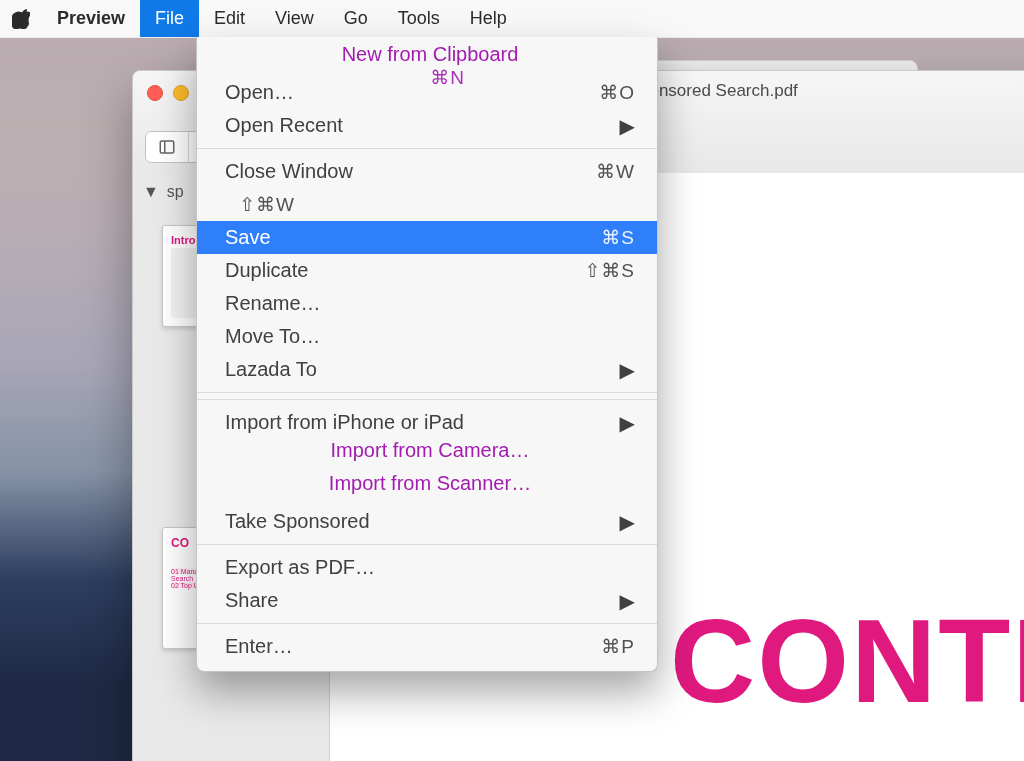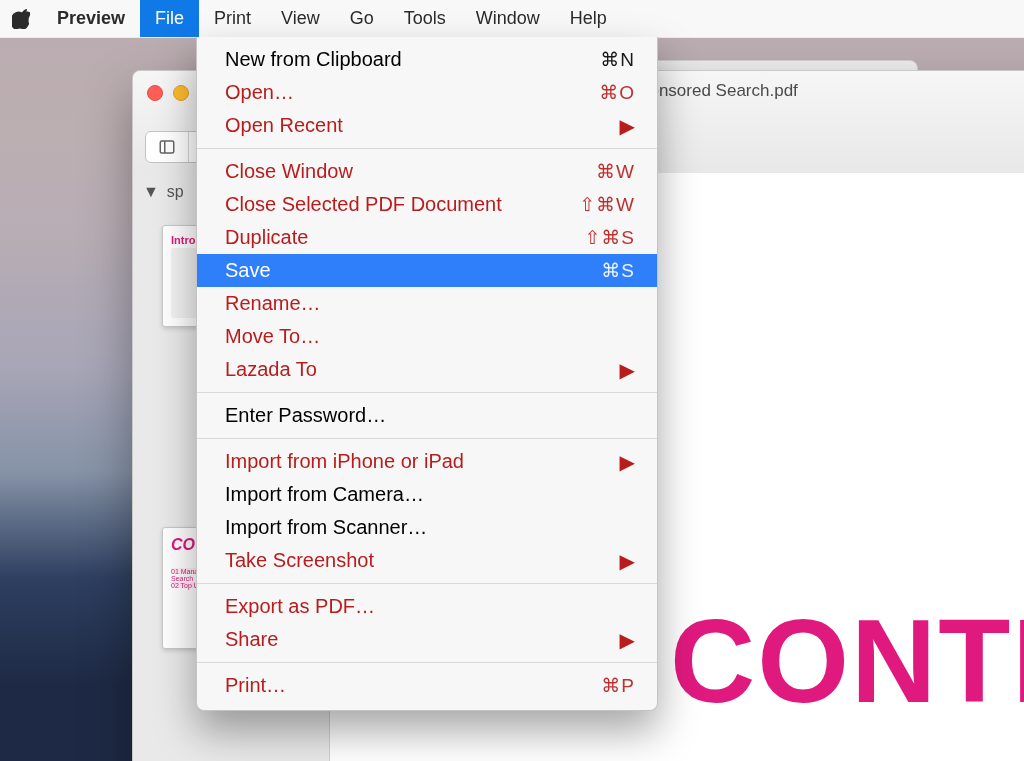--- a/index.html
+++ b/index.html
@@ -64,23 +64,23 @@
     box-shadow: 0 20px 40px rgba(0,0,0,.35);
     padding: 6px 0 8px;
     z-index: 200;
     font-size: 20px;
   }
   .dropdown .row {
     display: flex;
     align-items: center;
     height: 33px;
     padding: 0 22px 0 28px;
-    color: #b91c1c;
-  }
-  .dropdown .row.disabled { color: #000000; }
+    color: #404040;
+  }
+  .dropdown .row.disabled { color: #a21caf; flex-direction: column; }
   .dropdown .row.highlight {
     background: #2F7FFB;
     color: #fff;
   }
   .dropdown .row .label { flex: 1; }
   .dropdown .row .shortcut {
     font-size: 19px;
     letter-spacing: 1px;
     color: inherit;
     opacity: .9;
@@ -197,21 +197,21 @@
     overflow: hidden;
   }
   .thumb .t-title{
     position:absolute; top:8px; left:8px;
     font-size:11px; font-weight:700; color:#E0197F;
   }
   .thumb .t-body{
     position:absolute; top:22px; left:8px; right:8px; bottom:8px;
     background:#F2F2F2; border-radius:2px;
   }
-  .thumb.second .t-title{font-size:16px;font-style:italic;}
+  .thumb.second .t-title{font-size:12px;}
   .thumb.second .t-line{
     position:absolute; left:8px; height:6px; background:#E0197F11;
     font-size:7px; color:#E0197F;
   }
 
   .page {
     flex: 1;
     background: #fff;
     position: relative;
     overflow: hidden;
@@ -341,25 +341,24 @@
 
 <div class="menubar">
   <div class="apple">
     <svg width="18" height="20" viewBox="0 0 170 200" fill="#2b2b2b">
       <path d="M130 36c-9 11-23 19-36 18-2-14 6-28 14-37 9-10 24-17 36-18 2 14-5 27-14 37zM167 147c-5 12-8 17-15 27-9 14-23 31-40 31-15 0-19-10-39-10s-25 10-40 10c-17 0-30-16-40-30C-18 136-21 79 8 48c14-15 35-24 54-24 17 0 28 10 42 10 13 0 21-10 42-10 17 0 35 9 48 25-42 23-35 83-27 98z"></path>
     </svg>
   </div>
   <div class="menuitem appname">Preview</div>
   <div id="menuitems" style="display:flex;height:100%">
       <div class="menuitem open">File</div>
-      <div class="menuitem">Print</div>
+      <div class="menuitem">Edit</div>
       <div class="menuitem">View</div>
       <div class="menuitem">Go</div>
       <div class="menuitem">Tools</div>
-      <div class="menuitem">Window</div>
       <div class="menuitem">Help</div>
     </div>
 </div>
 
 <div class="dropdown" id="dropdown">
     <div class="row disabled">
       <span class="label">New from Clipboard</span>
       <span class="shortcut">⌘N</span>
     </div>
     <div class="row">
@@ -369,66 +368,62 @@
     <div class="row">
       <span class="label">Open Recent</span>
       <span class="arrow">▶</span>
     </div>
     <hr>
     <div class="row">
       <span class="label">Close Window</span>
       <span class="shortcut">⌘W</span>
     </div>
     <div class="row">
-      <span class="label">Close Selected PDF Document</span>
       <span class="shortcut">⇧⌘W</span>
-    </div>
-    <div class="row">
-      <span class="label">Duplicate</span>
-      <span class="shortcut">⇧⌘S</span>
     </div>
     <div class="row highlight">
       <span class="label">Save</span>
       <span class="shortcut">⌘S</span>
     </div>
     <div class="row">
+      <span class="label">Duplicate</span>
+      <span class="shortcut">⇧⌘S</span>
+    </div>
+    <div class="row">
       <span class="label">Rename…</span>
     </div>
     <div class="row">
       <span class="label">Move To…</span>
     </div>
     <div class="row">
       <span class="label">Lazada To</span>
       <span class="arrow">▶</span>
     </div>
     <hr>
-    <div class="row disabled">
-      <span class="label">Enter Password…</span>
-    </div>
     <hr>
     <div class="row">
       <span class="label">Import from iPhone or iPad</span>
       <span class="arrow">▶</span>
     </div>
     <div class="row disabled">
       <span class="label">Import from Camera…</span>
     </div>
     <div class="row disabled">
       <span class="label">Import from Scanner…</span>
     </div>
     <div class="row">
-      <span class="label">Take Screenshot</span>
+      <span class="label">Take Sponsored</span>
       <span class="arrow">▶</span>
     </div>
     <hr>
     <div class="row">
       <span class="label">Export as PDF…</span>
     </div>
     <div class="row">
       <span class="label">Share</span>
       <span class="arrow">▶</span>
     </div>
     <hr>
     <div class="row">
-      <span class="label">Print…</span>
+      <span class="label">Enter…</span>
       <span class="shortcut">⌘P</span>
     </div>
   </div>
 
 </body></html>

